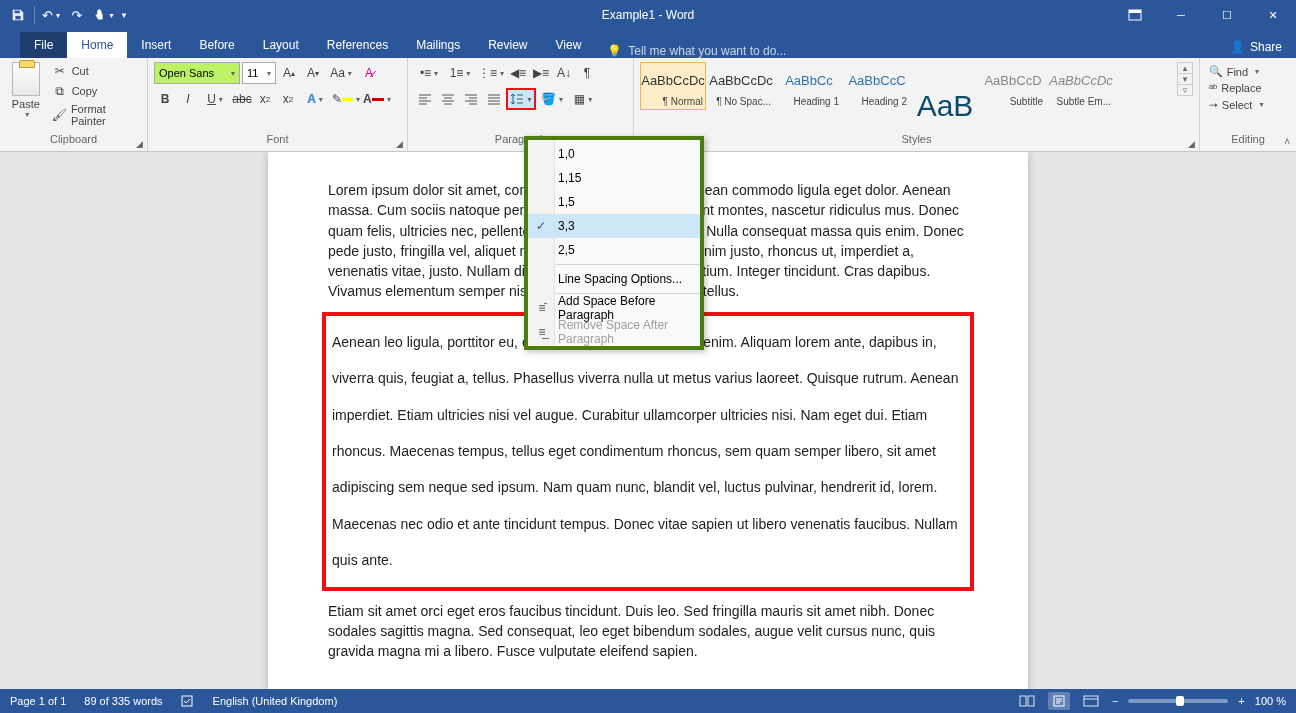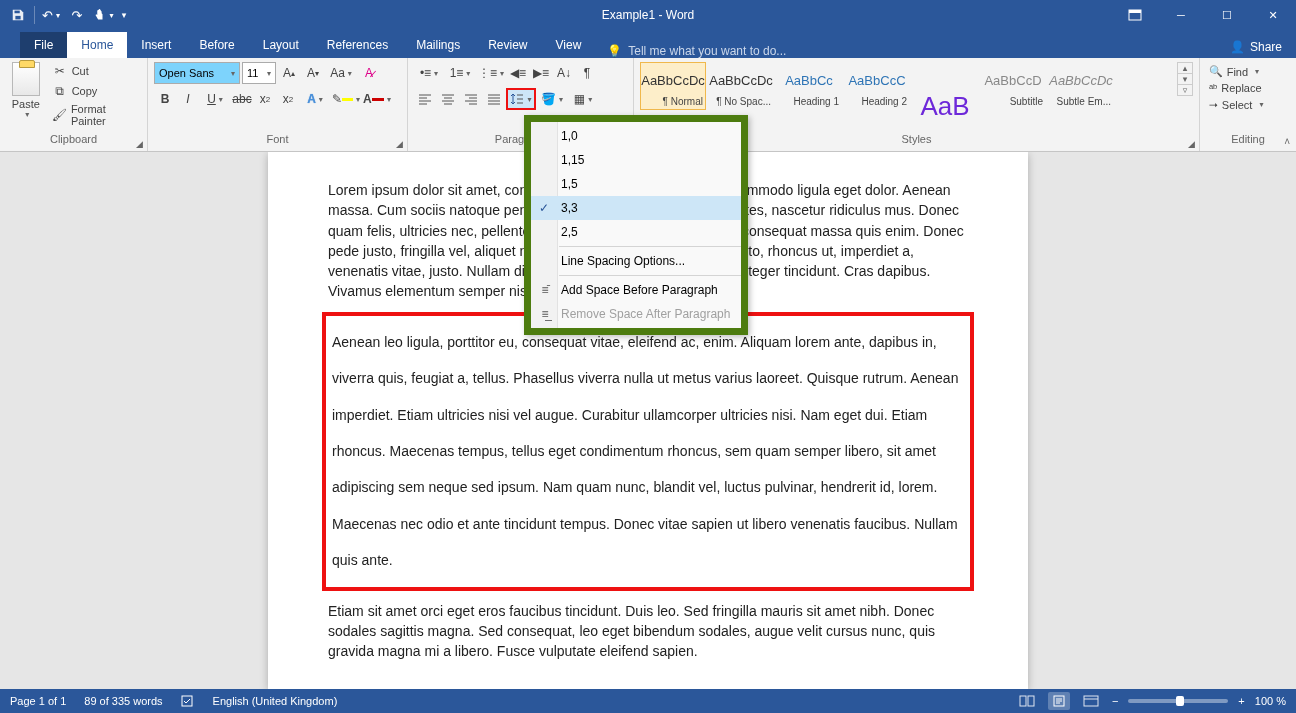--- a/index.html
+++ b/index.html
@@ -32,59 +32,59 @@
   
   .paste-btn { display:flex; flex-direction:column; align-items:center; width:42px; cursor:pointer; font-size:11px; color:#444; }
   .paste-icon { width:28px; height:34px; background:linear-gradient(#fff,#e8e8e8); border:1px solid #b8b8b8; margin-bottom:2px; position:relative; }
   .paste-icon::before{content:"";position:absolute;top:-3px;left:6px;width:14px;height:6px;background:#ffd966;border:1px solid #b89a3e;border-radius:2px 2px 0 0;}
   .clip-side { display:flex; flex-direction:column; gap:2px; font-size:11px; color:#444; margin-left:4px; }
   .clip-side-item{display:flex;align-items:center;gap:4px;cursor:pointer;padding:1px 2px;}
   .clip-side-item .ic{width:16px;height:16px;display:flex;align-items:center;justify-content:center;font-size:12px;}
 
   
   .font-top { display:flex; gap:2px; align-items:center; }
-  .font-name { width:86px; height:22px; border:1px solid #ababab; background:#7dd3fc; font-size:11px; padding:0 4px; display:flex; align-items:center; justify-content:space-between; cursor:pointer;}
+  .font-name { width:86px; height:22px; border:1px solid #ababab; background:#bef264; font-size:11px; padding:0 4px; display:flex; align-items:center; justify-content:space-between; cursor:pointer;}
   .font-size { width:34px; height:22px; border:1px solid #ababab; background:#fff; font-size:11px; padding:0 4px; display:flex;align-items:center;justify-content:space-between; cursor:pointer;}
   .rb-btn { width:22px; height:22px; display:flex;align-items:center;justify-content:center; font-size:12px; color:#444; cursor:pointer; border:1px solid transparent;}
   .rb-btn.split{width:30px;}
   .rb-btn.active{background:#cde6f7;border:1px solid #92c0e0;}
   .font-col{display:flex;flex-direction:column;gap:4px;}
   .font-bottom{display:flex;gap:1px;align-items:center;}
   .color-bar{width:14px;height:3px;display:inline-block;}
 
   
   .para-col{display:flex;flex-direction:column;gap:4px;}
   .para-row{display:flex;gap:1px;align-items:center;}
 
   
   .styles-gallery{display:flex;gap:2px;height:66px;overflow:hidden;}
   .style-item{width:66px;height:48px;border:1px solid transparent;display:flex;flex-direction:column;align-items:center;justify-content:center;cursor:pointer;padding:2px;}
   .style-item.selected{border:1px solid #f0b84c;background:#fdeec9;}
   .style-preview{font-size:13px;color:#333;flex:1;display:flex;align-items:center;}
   .style-preview.blue{color:#2e74b5;}
-  .style-preview.big{font-size:26px;color:#6d28d9;margin-top:40px;}
+  .style-preview.big{font-size:30px;color:#0c4a6e;margin-top:40px;}
   .style-name{font-size:10px;color:#444;white-space:nowrap;overflow:hidden;text-overflow:ellipsis;width:100%;text-align:right;}
   .styles-scroll{width:16px;display:flex;flex-direction:column;border:1px solid #ccc;margin-left:2px;}
   .styles-scroll div{flex:1;display:flex;align-items:center;justify-content:center;font-size:9px;color:#666;cursor:pointer;border-bottom:1px solid #ccc;}
   .styles-scroll div:last-child{border-bottom:none;}
 
   
   .edit-col{display:flex;flex-direction:column;gap:2px;font-size:11px;color:#444;padding-top:2px;}
   .edit-item{display:flex;align-items:center;gap:4px;cursor:pointer;padding:1px 3px;}
 
   .collapse-ribbon{position:absolute;right:6px;bottom:4px;font-size:10px;color:#666;cursor:pointer;}
 
   
   .doc-wrapper{height:calc(713px - 30px - 28px - 94px - 24px);background:#e6e6e6;overflow:hidden;display:flex;justify-content:center;position:relative;}
   .page{width:760px;background:#fff;box-shadow:0 2px 8px rgba(0,0,0,0.25);margin-top:0;padding:28px 60px;font-size:14px;color:#222;line-height:1.45;}
   .para2-box{border:4px solid #e11;padding:8px 6px;margin:10px -6px;line-height:2.6;}
   .para{margin-bottom:6px;}
 
   
-  .spacing-menu{position:absolute;left:524px;top:115px;width:224px;background:#f9f9f9;border:7px solid #4d7c0f;box-shadow:2px 2px 6px rgba(0,0,0,0.25);font-size:12px;z-index:100;}
+  .spacing-menu{position:absolute;left:524px;top:136px;width:180px;background:#f9f9f9;border:4px solid #4d7c0f;box-shadow:2px 2px 6px rgba(0,0,0,0.25);font-size:12px;z-index:100;}
   .menu-items{padding:2px 0;}
   .menu-item{height:24px;display:flex;align-items:center;padding-left:30px;position:relative;cursor:pointer;}
   .menu-item.selected{background:#cde6f7;}
   .menu-check{position:absolute;left:8px;color:#2b579a;font-size:12px;}
   .menu-sep{height:1px;background:#d4d4d4;margin:2px 0 2px 28px;}
   .menu-item.disabled{color:#a0a0a0;cursor:default;}
   .menu-icon-cell{position:absolute;left:6px;width:16px;text-align:center;color:#555;}
   .menu-gutter{position:absolute;left:0;top:0;bottom:0;width:27px;border-right:1px solid #e2e2e2;background:#f2f2f2;}
 
   

